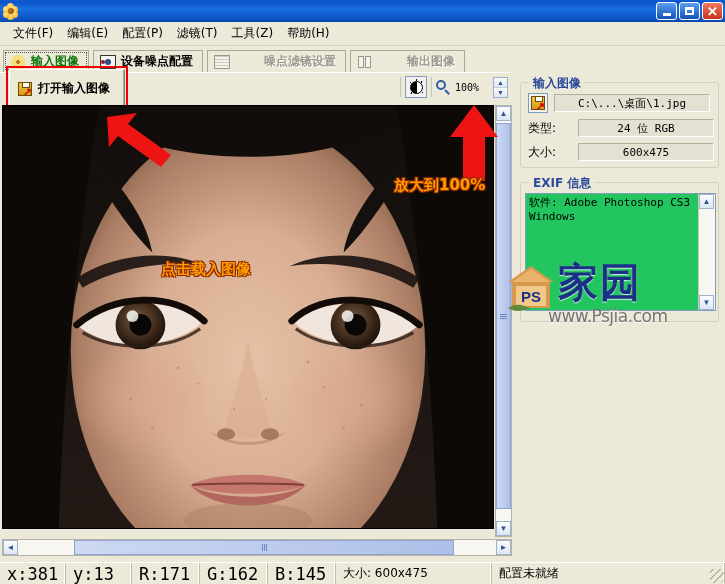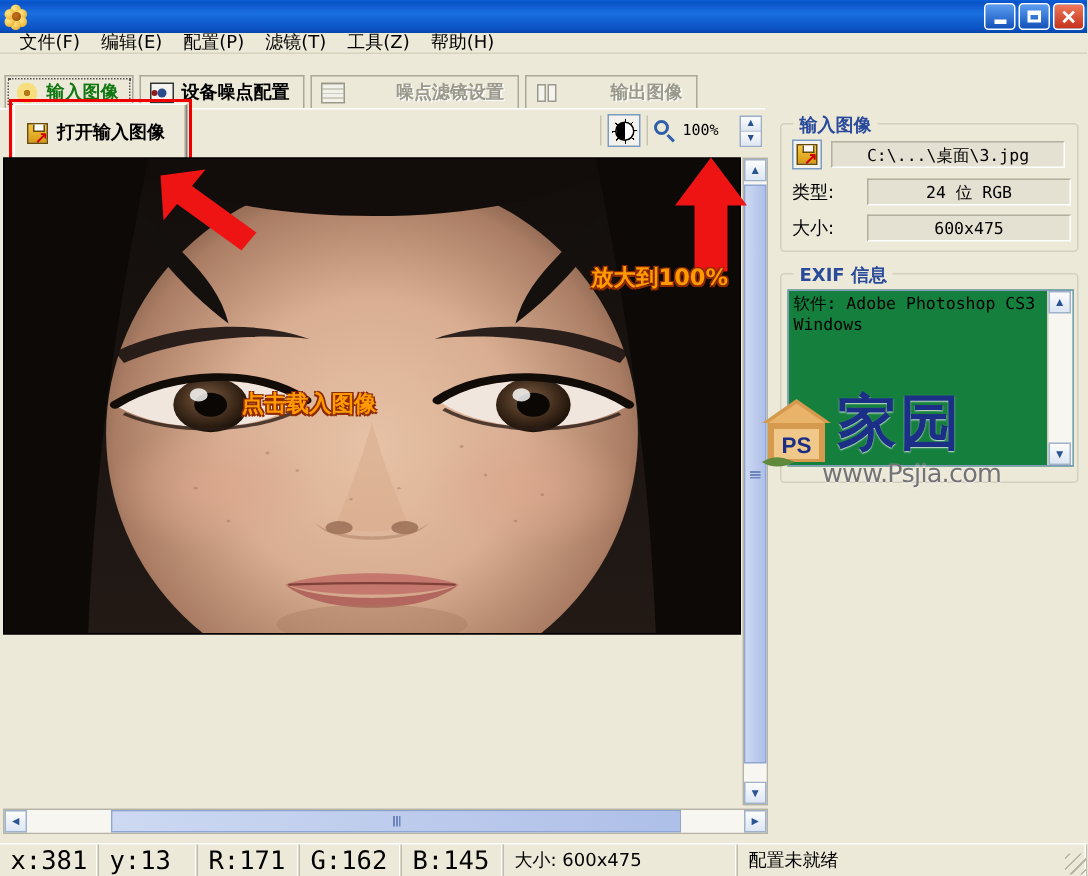--- a/index.html
+++ b/index.html
@@ -68,21 +68,21 @@
   .win-btn.min  { background: linear-gradient(180deg,#5b9ef0,#1352ba); }
   .win-btn.max  { background: linear-gradient(180deg,#5b9ef0,#1352ba); }
   .win-btn.close{ background: linear-gradient(180deg,#f0795c,#c5321a); }
   .win-btn .glyph-min { width: 8px; height: 3px; background: #fff; margin-top: 6px; }
   .win-btn .glyph-max { width: 9px; height: 8px; border: 2px solid #fff; border-top-width: 3px; box-sizing: border-box;}
   .win-btn .glyph-x { font-size: 13px; line-height: 13px; font-weight: bold; }
 
   
   .menubar {
     position: absolute; left: 0; top: 22px;
-    width: 725px; height: 14px;
+    width: 725px; height: 24px;
     background: #ece9d8;
     display: flex; align-items: center;
     padding-left: 6px; box-sizing: border-box;
     border-bottom: 1px solid #d6d2bd;
   }
   .menu-item {
     font-family: "DejaVu Sans", sans-serif;
     font-size: 12px;
     color: #000;
     padding: 2px 7px;
@@ -248,21 +248,21 @@
   .spin > div {
     flex:1; display:flex; align-items:center; justify-content:center;
     background: linear-gradient(180deg,#fbfbfa,#dfe7f3);
     font-size: 7px; color:#28518f; line-height:1;
   }
   .spin > div:first-child { border-bottom: 1px solid #c3cfe0; }
 
   
   .canvas-area {
     position: absolute; left: 2px; top: 105px;
-    width: 492px; height: 318px;
+    width: 492px; height: 424px;
     background: #0a0707;
     overflow: hidden;
     border: 1px solid #000;
     box-sizing: border-box;
   }
   .photo {
     position: absolute; left: 0; top: 0; width: 100%; height: 100%;
   }
 
   
@@ -371,21 +371,21 @@
     width: 20px; height: 20px;
     border: 1px solid #7a9cc0;
     background: #f3f2ec;
     display:flex; align-items:center; justify-content:center;
     box-sizing: border-box; cursor:pointer; flex:none;
   }
   .exif-box {
     position: absolute;
     left: 4px; top: 10px;
     width: 191px; height: 118px;
-    background: #15803d;
+    background: #22c55e;
     border: 1px solid #7f9db9;
     box-sizing: border-box;
     display: flex;
   }
   .exif-text {
     flex: 1;
     padding: 2px 3px;
     font-family: "DejaVu Sans Mono", monospace;
     font-size: 11px; color: #000;
     line-height: 1.25;
@@ -651,21 +651,21 @@
 
   <div class="rpanel">
 
     <div class="group g-input">
       <div class="group-title">输入图像</div>
 
       <div class="row" style="position:absolute; left:7px; top:10px;">
         <div class="small-btn">
           <span class="icon-disk"></span>
         </div>
-        <div class="fld" style="width:156px;">C:\...\桌面\3.jpg</div>
+        <div class="fld" style="width:156px;">C:\...\桌面\1.jpg</div>
       </div>
 
       <div class="row" style="position:absolute; left:7px; top:36px;">
         <div class="lbl" style="width:44px;">类型:</div>
         <div class="fld" style="width:136px;">24 位 RGB</div>
       </div>
 
       <div class="row" style="position:absolute; left:7px; top:60px;">
         <div class="lbl" style="width:44px;">大小:</div>
         <div class="fld" style="width:136px;">600x475</div>

